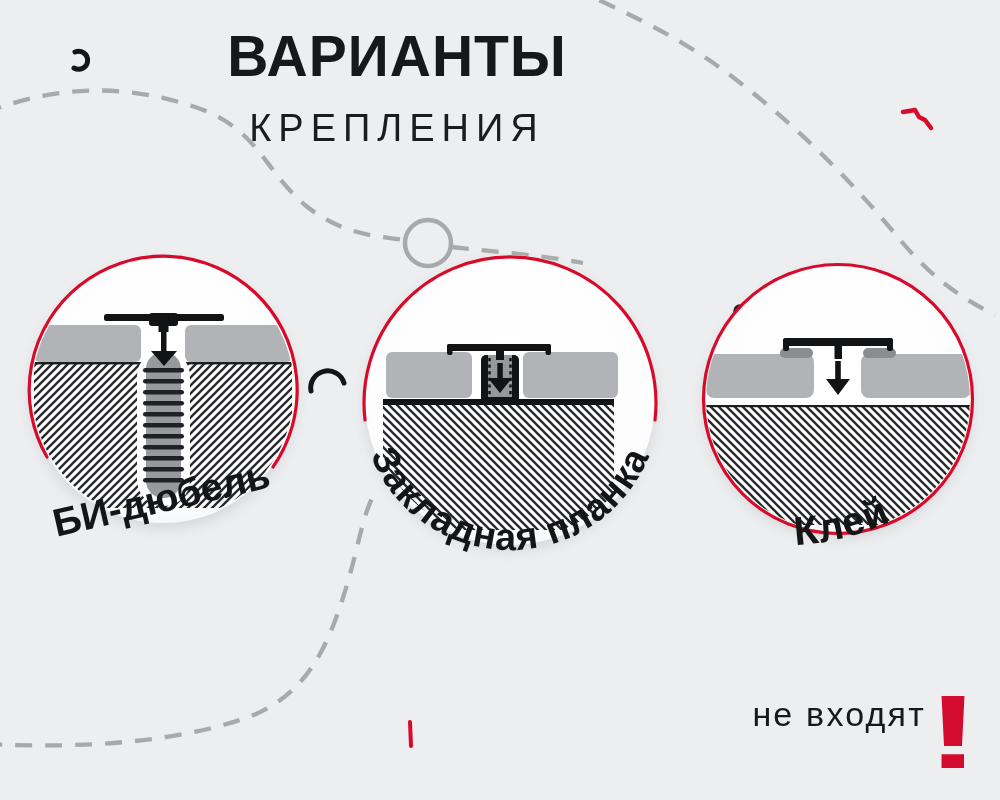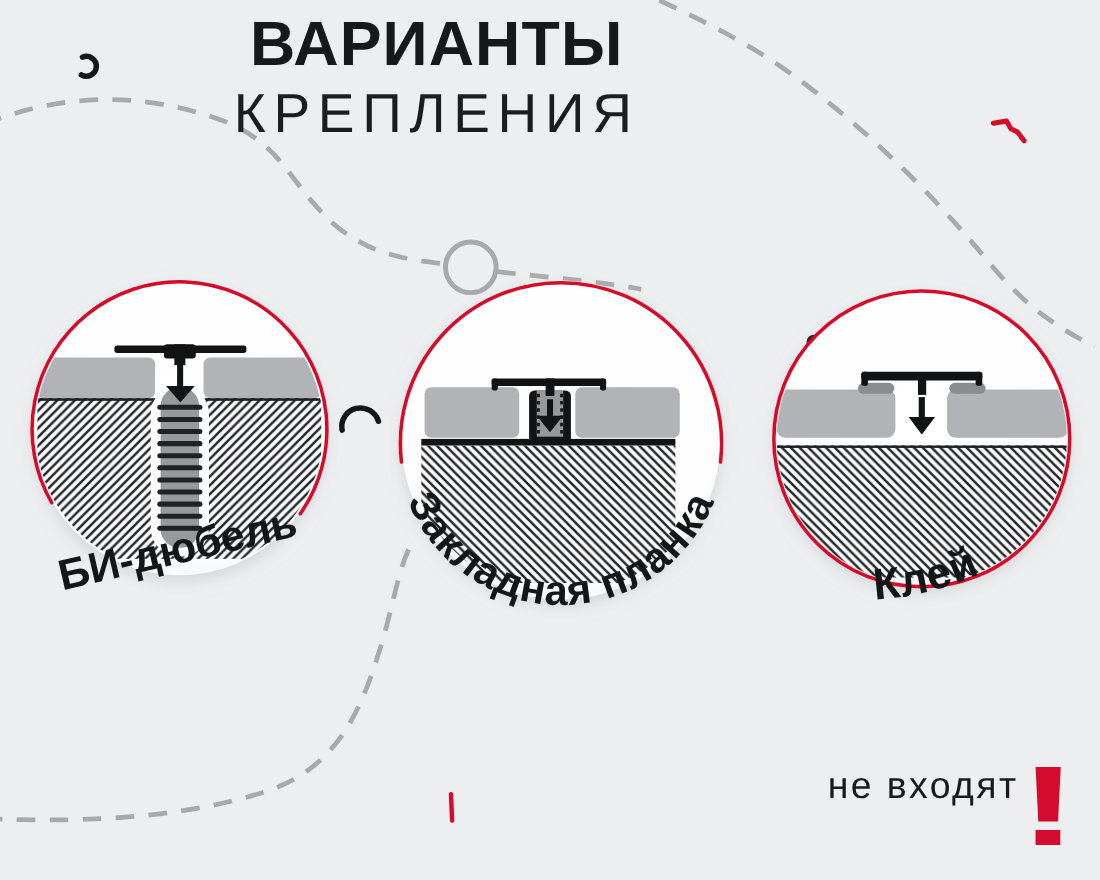--- a/index.html
+++ b/index.html
@@ -3,23 +3,23 @@
 <meta charset="utf-8">
 <style>
   html,body{margin:0;padding:0;}
   .canvas{
     position:relative;width:1000px;height:800px;overflow:hidden;
     background:#edeef0;
     font-family:"Liberation Sans","DejaVu Sans",sans-serif;
     color:#17181a;
   }
   .layer{position:absolute;left:0;top:0;}
-  .title-wrap{position:absolute;left:0;top:12px;width:794px;text-align:center;}
+  .title-wrap{position:absolute;left:0;top:28px;width:794px;text-align:center;}
   .title-line1{font-size:57px;font-weight:800;letter-spacing:1px;line-height:1.0;color:#17181a;}
-  .title-line2{font-size:50px;font-weight:400;letter-spacing:7px;line-height:1.0;margin-top:9px;color:#1b1c1e;text-align:center;}
+  .title-line2{font-size:38px;font-weight:400;letter-spacing:7px;line-height:1.0;margin-top:24px;color:#1b1c1e;text-align:center;}
   .note{position:absolute;right:74px;top:696px;font-size:34px;letter-spacing:2.2px;line-height:37px;color:#17181a;}
   svg text{font-family:"Liberation Sans","DejaVu Sans",sans-serif;}
 </style>
 </head>
 <body>
 
 <div class="canvas">
 
   <svg class="layer" width="1000" height="800" viewBox="0 0 1000 800">
     <defs>

